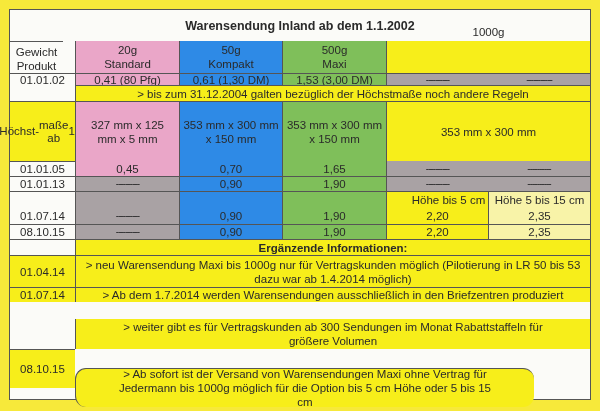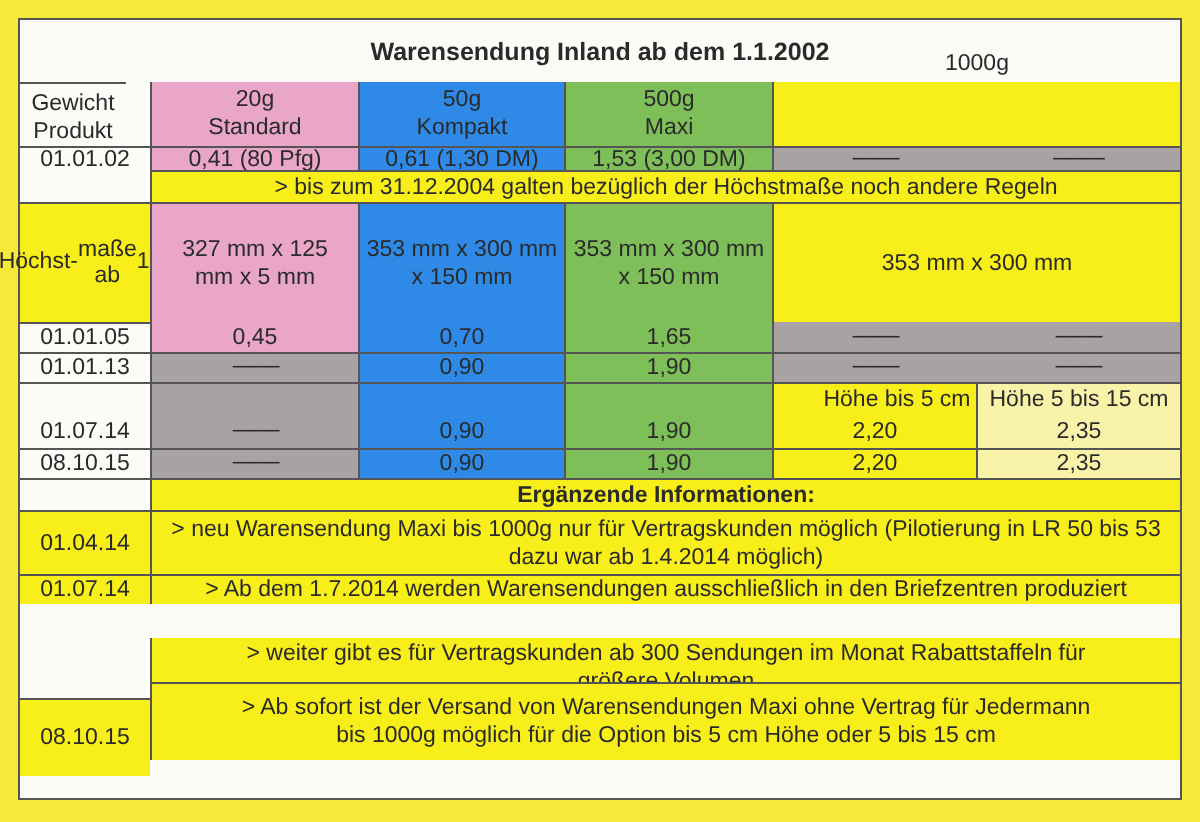--- a/index.html
+++ b/index.html
@@ -108,14 +108,14 @@
   <div class="cell yellow bt" style="left:0;top:245px;width:65px;height:32px;">01.04.14</div>
   <div class="cell yellow bl bt" style="left:65px;top:245px;width:515px;height:32px;padding:4px 6px;">&gt; neu Warensendung Maxi bis 1000g nur für Vertragskunden möglich (Pilotierung in LR 50  bis 53 dazu war ab 1.4.2014 möglich)</div>
 
   <div class="cell yellow bt" style="left:0;top:277px;width:65px;height:15px;">01.07.14</div>
   <div class="cell yellow bl bt" style="left:65px;top:277px;width:515px;height:15px;">&gt; Ab dem 1.7.2014 werden Warensendungen ausschließlich in den Briefzentren produziert</div>
 
   <div class="cell white" style="left:0;top:292px;width:65px;height:47px;"></div>
   <div class="cell yellow bl" style="left:65px;top:309px;width:515px;height:30px;padding:0 40px;">&gt; weiter gibt es für Vertragskunden ab 300 Sendungen im Monat Rabattstaffeln für größere Volumen</div>
 
   <div class="cell yellow bt" style="left:0;top:339px;width:65px;height:39px;">08.10.15</div>
-  <div class="cell yellow bl bt" style="left:65px;top:331px;width:515px;height:39px;padding:0 40px;">&gt; Ab sofort ist der Versand von Warensendungen Maxi ohne Vertrag für Jedermann bis 1000g möglich für die Option bis 5 cm Höhe oder 5 bis 15 cm</div>
+  <div class="cell yellow bl bt" style="left:65px;top:358px;width:459px;height:39px;padding:0 40px;border-radius:11px;">&gt; Ab sofort ist der Versand von Warensendungen Maxi ohne Vertrag für Jedermann bis 1000g möglich für die Option bis 5 cm Höhe oder 5 bis 15 cm</div>
 </div>
 
 </body></html>

